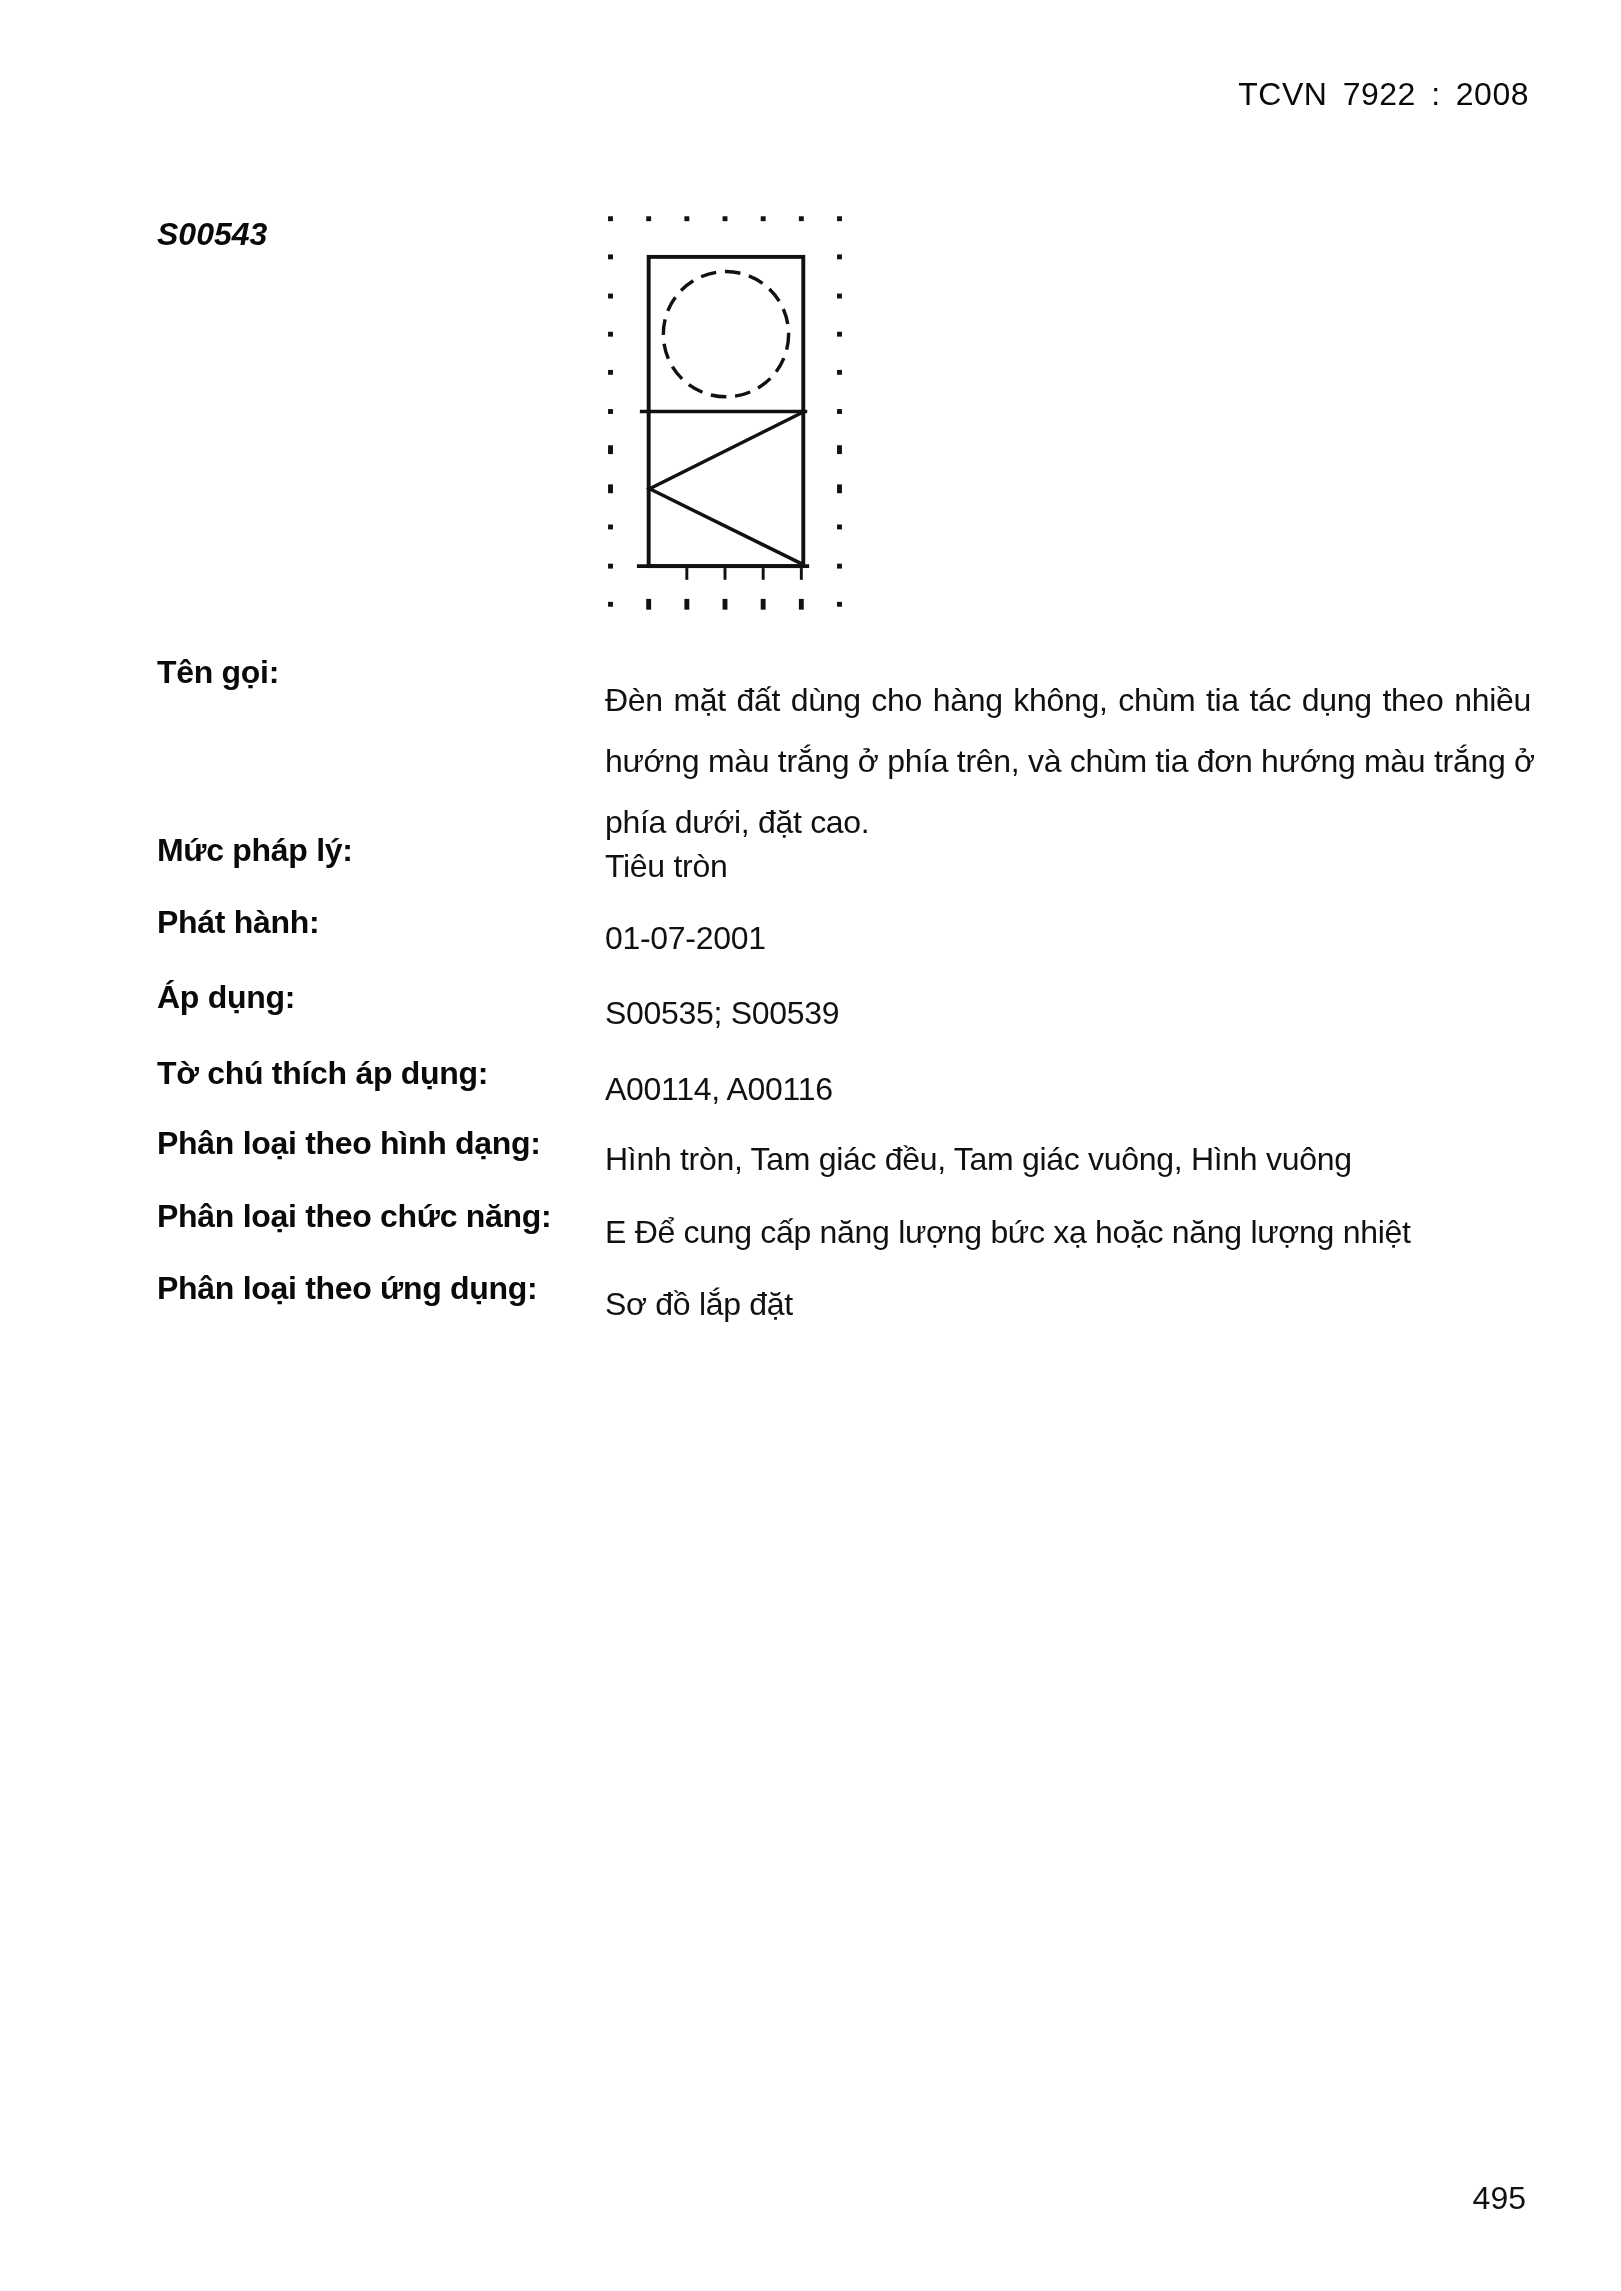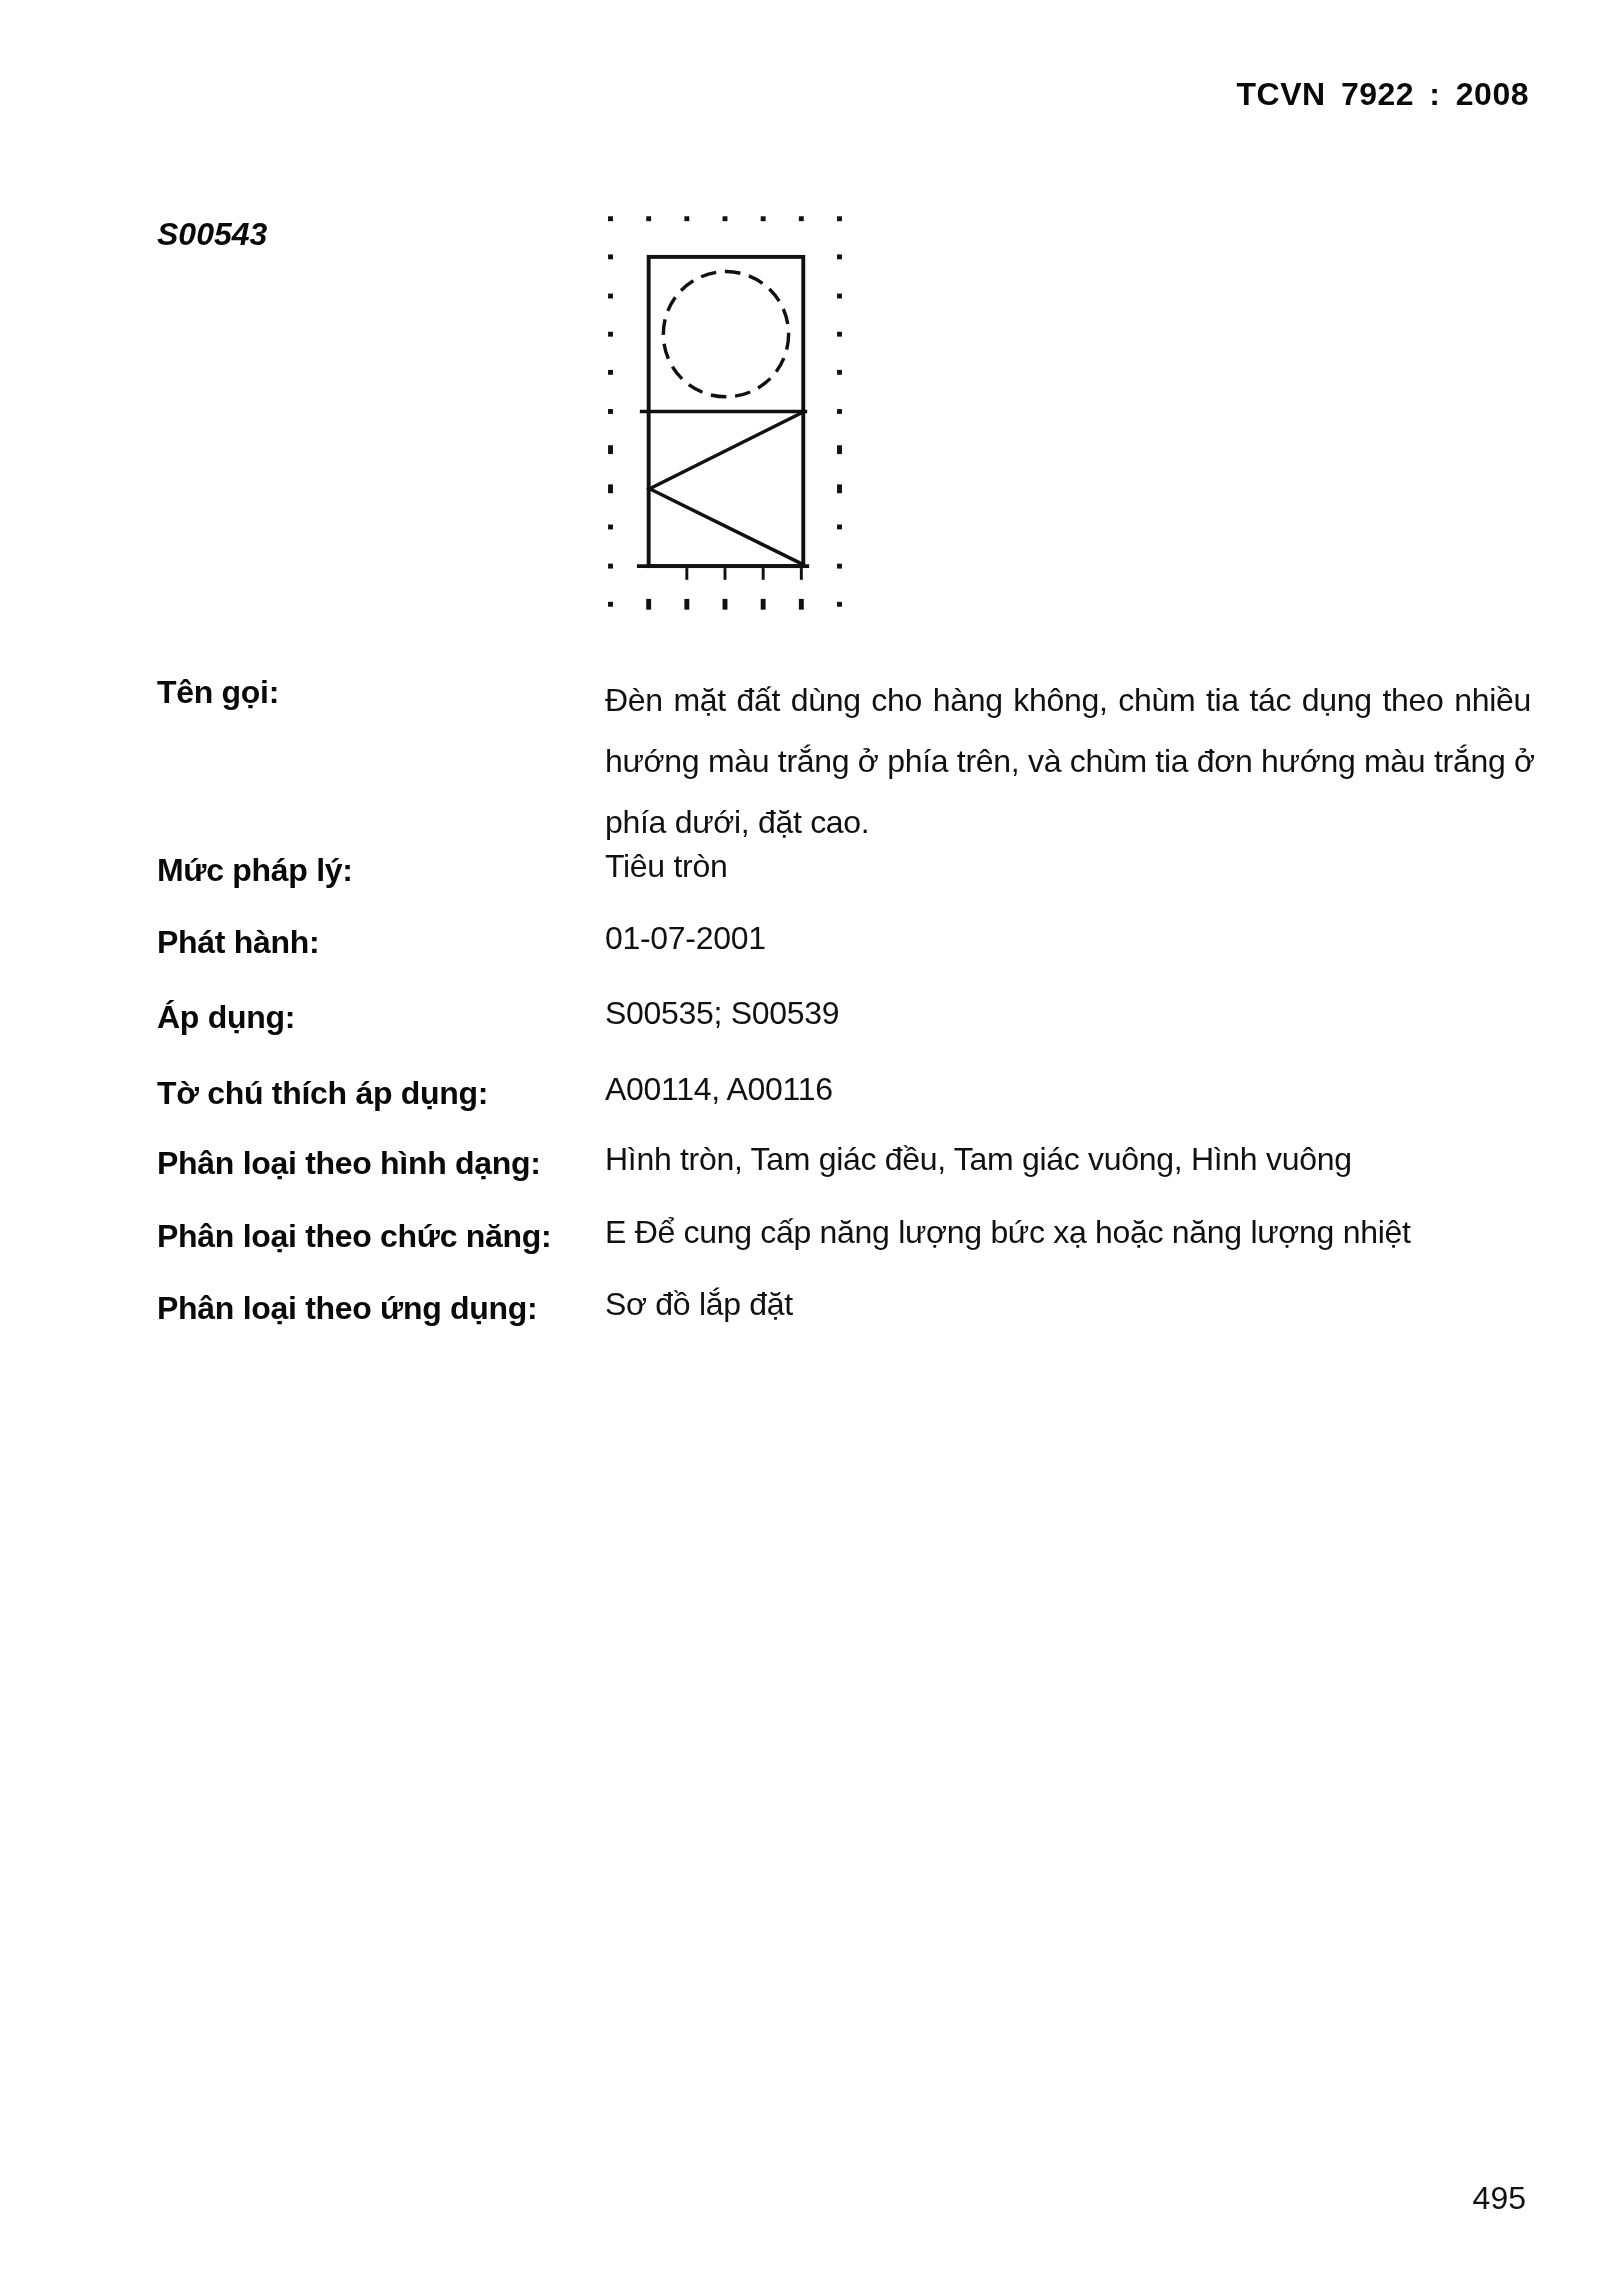--- a/index.html
+++ b/index.html
@@ -7,40 +7,39 @@
     position:relative;
     width:1621px;height:2292px;
     background:#ffffff;
     font-family:"Liberation Sans", sans-serif;
     color:#111111;
     overflow:hidden;
   }
   .abs{position:absolute;}
   .header-code{
     top:76px;right:92px;
-    font-size:32px;font-weight:bold;
+    font-size:32px;font-weight:normal;
     letter-spacing:0.5px;word-spacing:5.9px;
     color:#0a0a0a;
   }
   .symbol-id{
     top:216px;left:157px;
     font-size:32px;font-weight:bold;
     color:#0a0a0a;
     font-style:italic;
   }
   .figure{top:196px;left:588px;width:274px;height:431px;}
   .field-row{left:0;top:0;width:1621px;}
   .field-label{
     position:absolute;left:157px;top:0;
     width:441px;
     font-size:32px;font-weight:bold;
     letter-spacing:-0.3px;
     color:#0a0a0a;
     white-space:nowrap;
-    margin-top:20px;
   }
   .field-value{
     position:absolute;left:605px;top:16px;
     width:926px;
     font-size:32px;font-weight:normal;
     letter-spacing:-0.3px;
     color:#111111;
     white-space:nowrap;
   }
   .para{white-space:normal;line-height:61px;}

